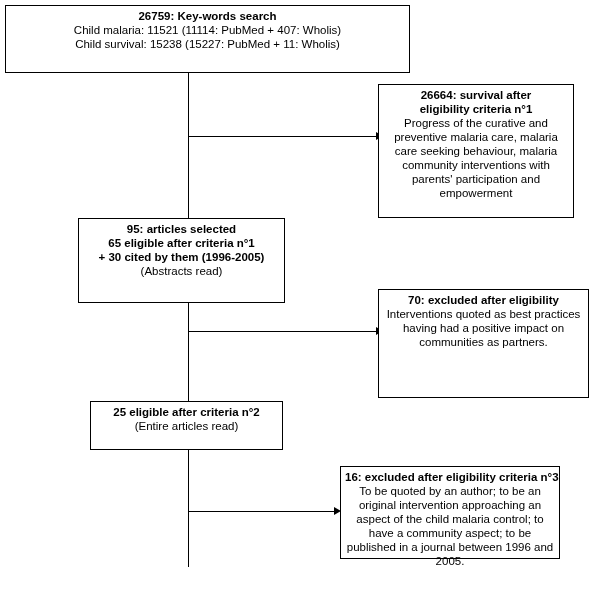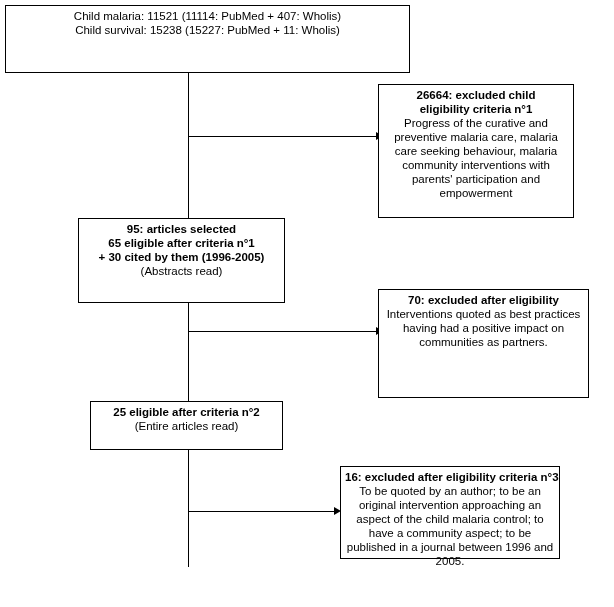--- a/index.html
+++ b/index.html
@@ -79,28 +79,29 @@
   <div class="hline" style="left:188px; top:331px; width:188px;"></div>
   <div class="arrowhead" style="left:376px; top:327px;"></div>
 
   <div class="vline" style="left:188px; top:450px; height:117px;"></div>
 
   <div class="hline" style="left:188px; top:511px; width:146px;"></div>
   <div class="arrowhead" style="left:334px; top:507px;"></div>
 
   <div class="box" style="left:5px; top:5px; width:405px; height:68px;">
     <div class="pad center">
+      <span class="ln bold">26759: Key-words search</span>
       <span class="ln normal">Child malaria: 11521 (11114: PubMed + 407: Wholis)</span>
       <span class="ln normal">Child survival: 15238 (15227: PubMed + 11: Wholis)</span>
     </div>
   </div>
 
   <div class="box" style="left:378px; top:84px; width:196px; height:134px;">
     <div class="pad">
-      <span class="ln bold center">26664: excluded child</span>
+      <span class="ln bold center">26664: survival after</span>
       <span class="ln bold center">eligibility criteria n°1</span>
       <span class="ln wrap normal left">Progress of the curative and preventive malaria care, malaria care seeking behaviour, malaria community interventions with parents' participation and empowerment</span>
     </div>
   </div>
 
   <div class="box" style="left:78px; top:218px; width:207px; height:85px;">
     <div class="pad center">
       <span class="ln bold">95: articles selected</span>
       <span class="ln bold">65 eligible after criteria n°1</span>
       <span class="ln bold">+ 30 cited by them (1996-2005)</span>

